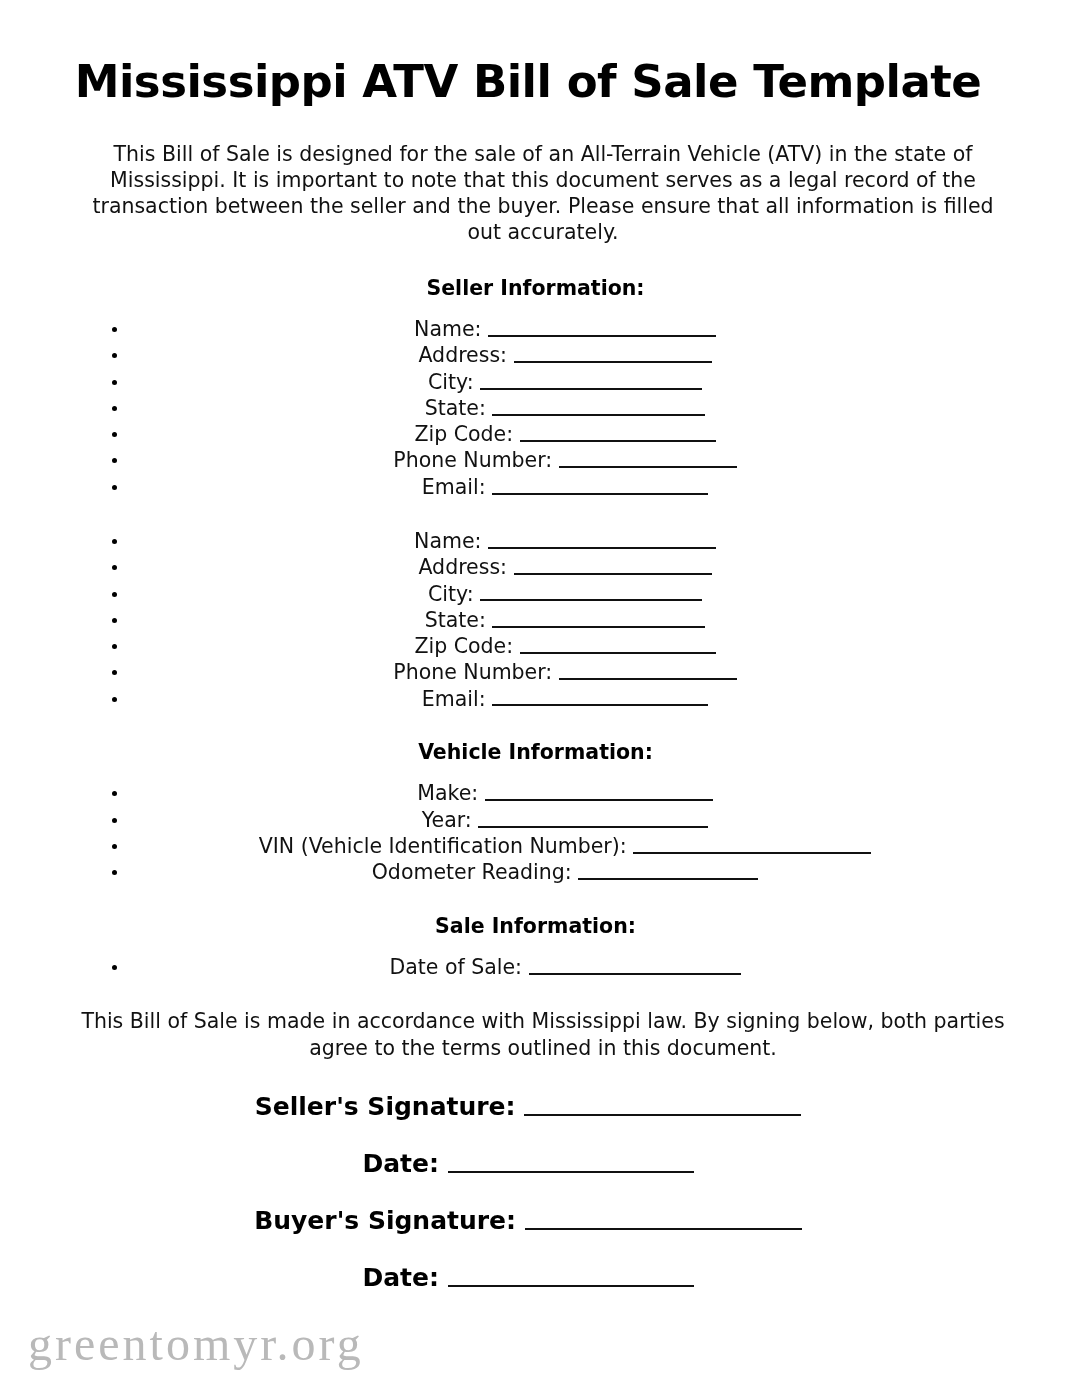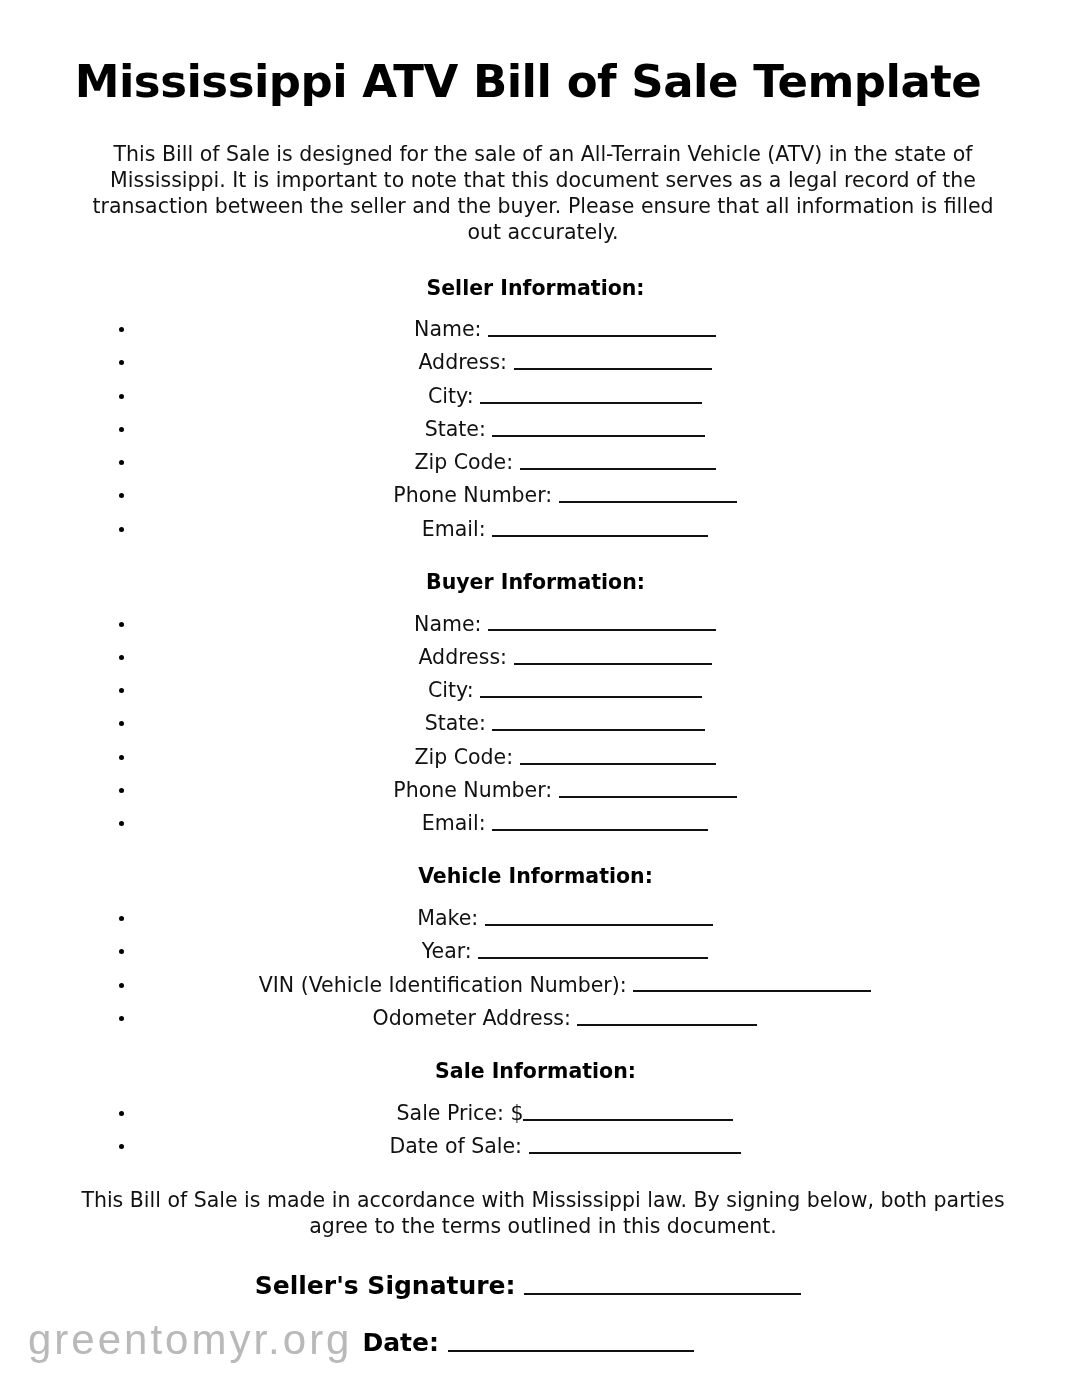--- a/index.html
+++ b/index.html
@@ -60,21 +60,21 @@
     margin: 0 0 28px 0;
     padding: 0 0 0 52px;
   }
   ul.field-list li {
     font-size: 20.5px;
     line-height: 1.24;
     color: #111;
     position: relative;
     padding-left: 22px;
     white-space: nowrap;
-    margin: 7px;
+    margin: 0;
   }
   ul.field-list li::before {
     content: "";
     position: absolute;
     left: 2px;
     top: 11px;
     width: 5px;
     height: 5px;
     border-radius: 50%;
     background: #000;
@@ -96,22 +96,22 @@
     margin-bottom: 26px;
     white-space: nowrap;
     color: #000;
   }
   .sig-row .blank { border-bottom: 2.5px solid #111; }
 
   .watermark {
     position: absolute;
     left: 28px;
     top: 1316px;
-    font-family: Liberation Sans, sans-serif;
-    font-size: 42px;
+    font-family: Liberation Serif, serif;
+    font-size: 48px;
     letter-spacing: 3px;
     color: #b9b9b9;
     white-space: nowrap;
     user-select: none;
   }
 </style>
 </head>
 <body>
 
 <div class="page">
@@ -125,42 +125,40 @@
     <ul class="field-list">
         <li><span class="fl-label">Name: </span><span class="blank" style="width: 228px;"></span></li>
         <li><span class="fl-label">Address: </span><span class="blank" style="width: 198px;"></span></li>
         <li><span class="fl-label">City: </span><span class="blank" style="width: 222px;"></span></li>
         <li><span class="fl-label">State: </span><span class="blank" style="width: 213px;"></span></li>
         <li><span class="fl-label">Zip Code: </span><span class="blank" style="width: 196px;"></span></li>
         <li><span class="fl-label">Phone Number: </span><span class="blank" style="width: 178px;"></span></li>
         <li><span class="fl-label">Email: </span><span class="blank" style="width: 216px;"></span></li>
       </ul>
 
-    <h2 class="section-heading">Buyer Information:</h2>
     <ul class="field-list">
         <li><span class="fl-label">Name: </span><span class="blank" style="width: 228px;"></span></li>
         <li><span class="fl-label">Address: </span><span class="blank" style="width: 198px;"></span></li>
         <li><span class="fl-label">City: </span><span class="blank" style="width: 222px;"></span></li>
         <li><span class="fl-label">State: </span><span class="blank" style="width: 213px;"></span></li>
         <li><span class="fl-label">Zip Code: </span><span class="blank" style="width: 196px;"></span></li>
         <li><span class="fl-label">Phone Number: </span><span class="blank" style="width: 178px;"></span></li>
         <li><span class="fl-label">Email: </span><span class="blank" style="width: 216px;"></span></li>
       </ul>
 
     <h2 class="section-heading">Vehicle Information:</h2>
     <ul class="field-list">
         <li><span class="fl-label">Make: </span><span class="blank" style="width: 228px;"></span></li>
         <li><span class="fl-label">Year: </span><span class="blank" style="width: 230px;"></span></li>
         <li><span class="fl-label">VIN (Vehicle Identification Number): </span><span class="blank" style="width: 238px;"></span></li>
-        <li><span class="fl-label">Odometer Address: </span><span class="blank" style="width: 180px;"></span></li>
+        <li><span class="fl-label">Odometer Reading: </span><span class="blank" style="width: 180px;"></span></li>
       </ul>
 
     <h2 class="section-heading">Sale Information:</h2>
     <ul class="field-list">
-        <li><span class="fl-label">Sale Price: $</span><span class="blank" style="width: 210px;"></span></li>
         <li><span class="fl-label">Date of Sale: </span><span class="blank" style="width: 212px;"></span></li>
       </ul>
 
     <p class="para">This Bill of Sale is made in accordance with Mississippi law. By signing below, both parties agree to the terms outlined in this document.</p>
 
     <div class="sig-block">
         <div class="sig-row"><span>Seller's Signature: </span><span class="blank" style="width: 277px;"></span></div>
         <div class="sig-row"><span>Date: </span><span class="blank" style="width: 246px;"></span></div>
         <div class="sig-row"><span>Buyer's Signature: </span><span class="blank" style="width: 277px;"></span></div>
         <div class="sig-row"><span>Date: </span><span class="blank" style="width: 246px;"></span></div>

